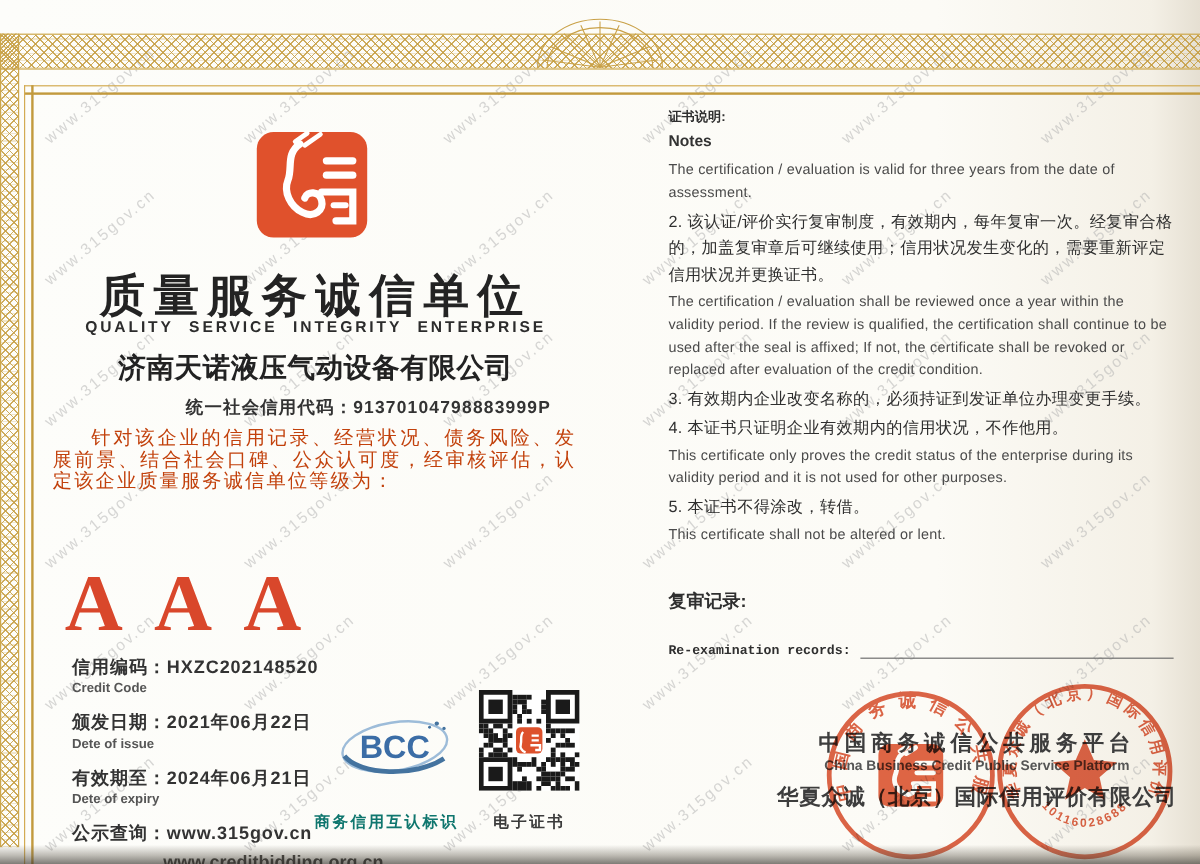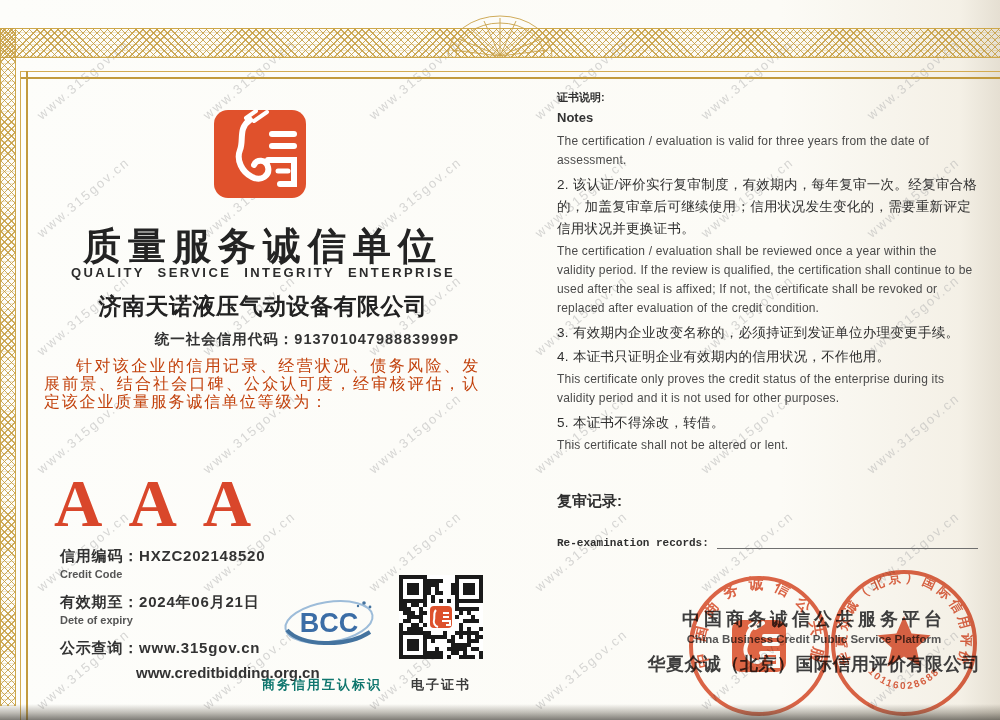--- a/index.html
+++ b/index.html
@@ -164,20 +164,24 @@
 <div class="title-en">QUALITY SERVICE INTEGRITY ENTERPRISE</div>
 <div class="company">济南天诺液压气动设备有限公司</div>
 <div class="ucode">统一社会信用代码：91370104798883999P</div>
 <div class="statement">针对该企业的信用记录、经营状况、债务风险、发展前景、结合社会口碑、公众认可度，经审核评估，认定该企业质量服务诚信单位等级为：</div>
 <div class="grade">AAA</div>
 
 <div class="info">
   <div class="row">
     <div class="line1"><span>信用编码：</span><span>HXZC202148520</span></div>
     <div class="sub">Credit Code</div>
+  </div>
+  <div class="row">
+    <div class="line1"><span>颁发日期：</span><span>2021年06月22日</span></div>
+    <div class="sub">Dete of issue</div>
   </div>
   <div class="row">
     <div class="line1"><span>有效期至：</span><span>2024年06月21日</span></div>
     <div class="sub">Dete of expiry</div>
   </div>
   <div class="row">
     <div class="line1"><span>公示查询：</span><span>www.315gov.cn</span></div>
     <div class="line2">www.creditbidding.org.cn</div>
   </div>
 </div>

